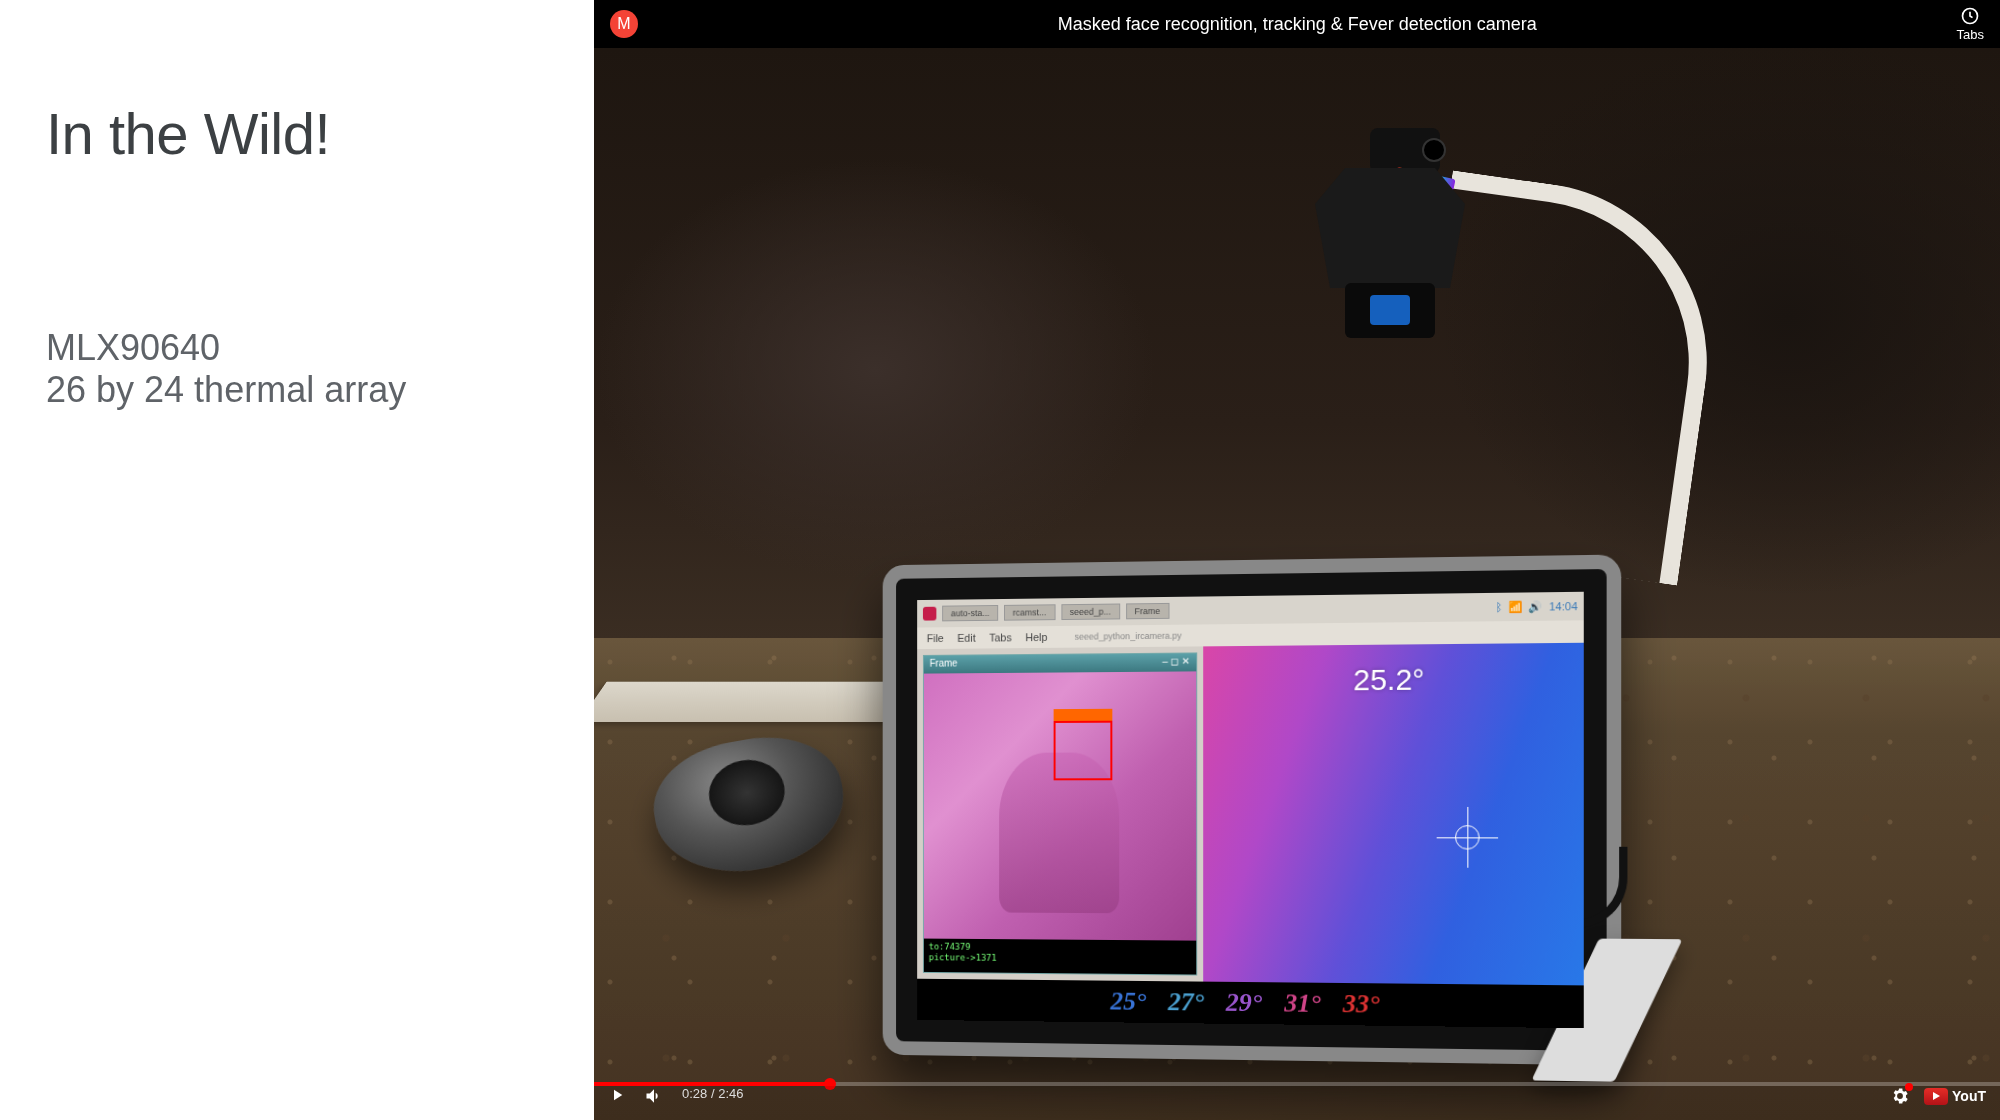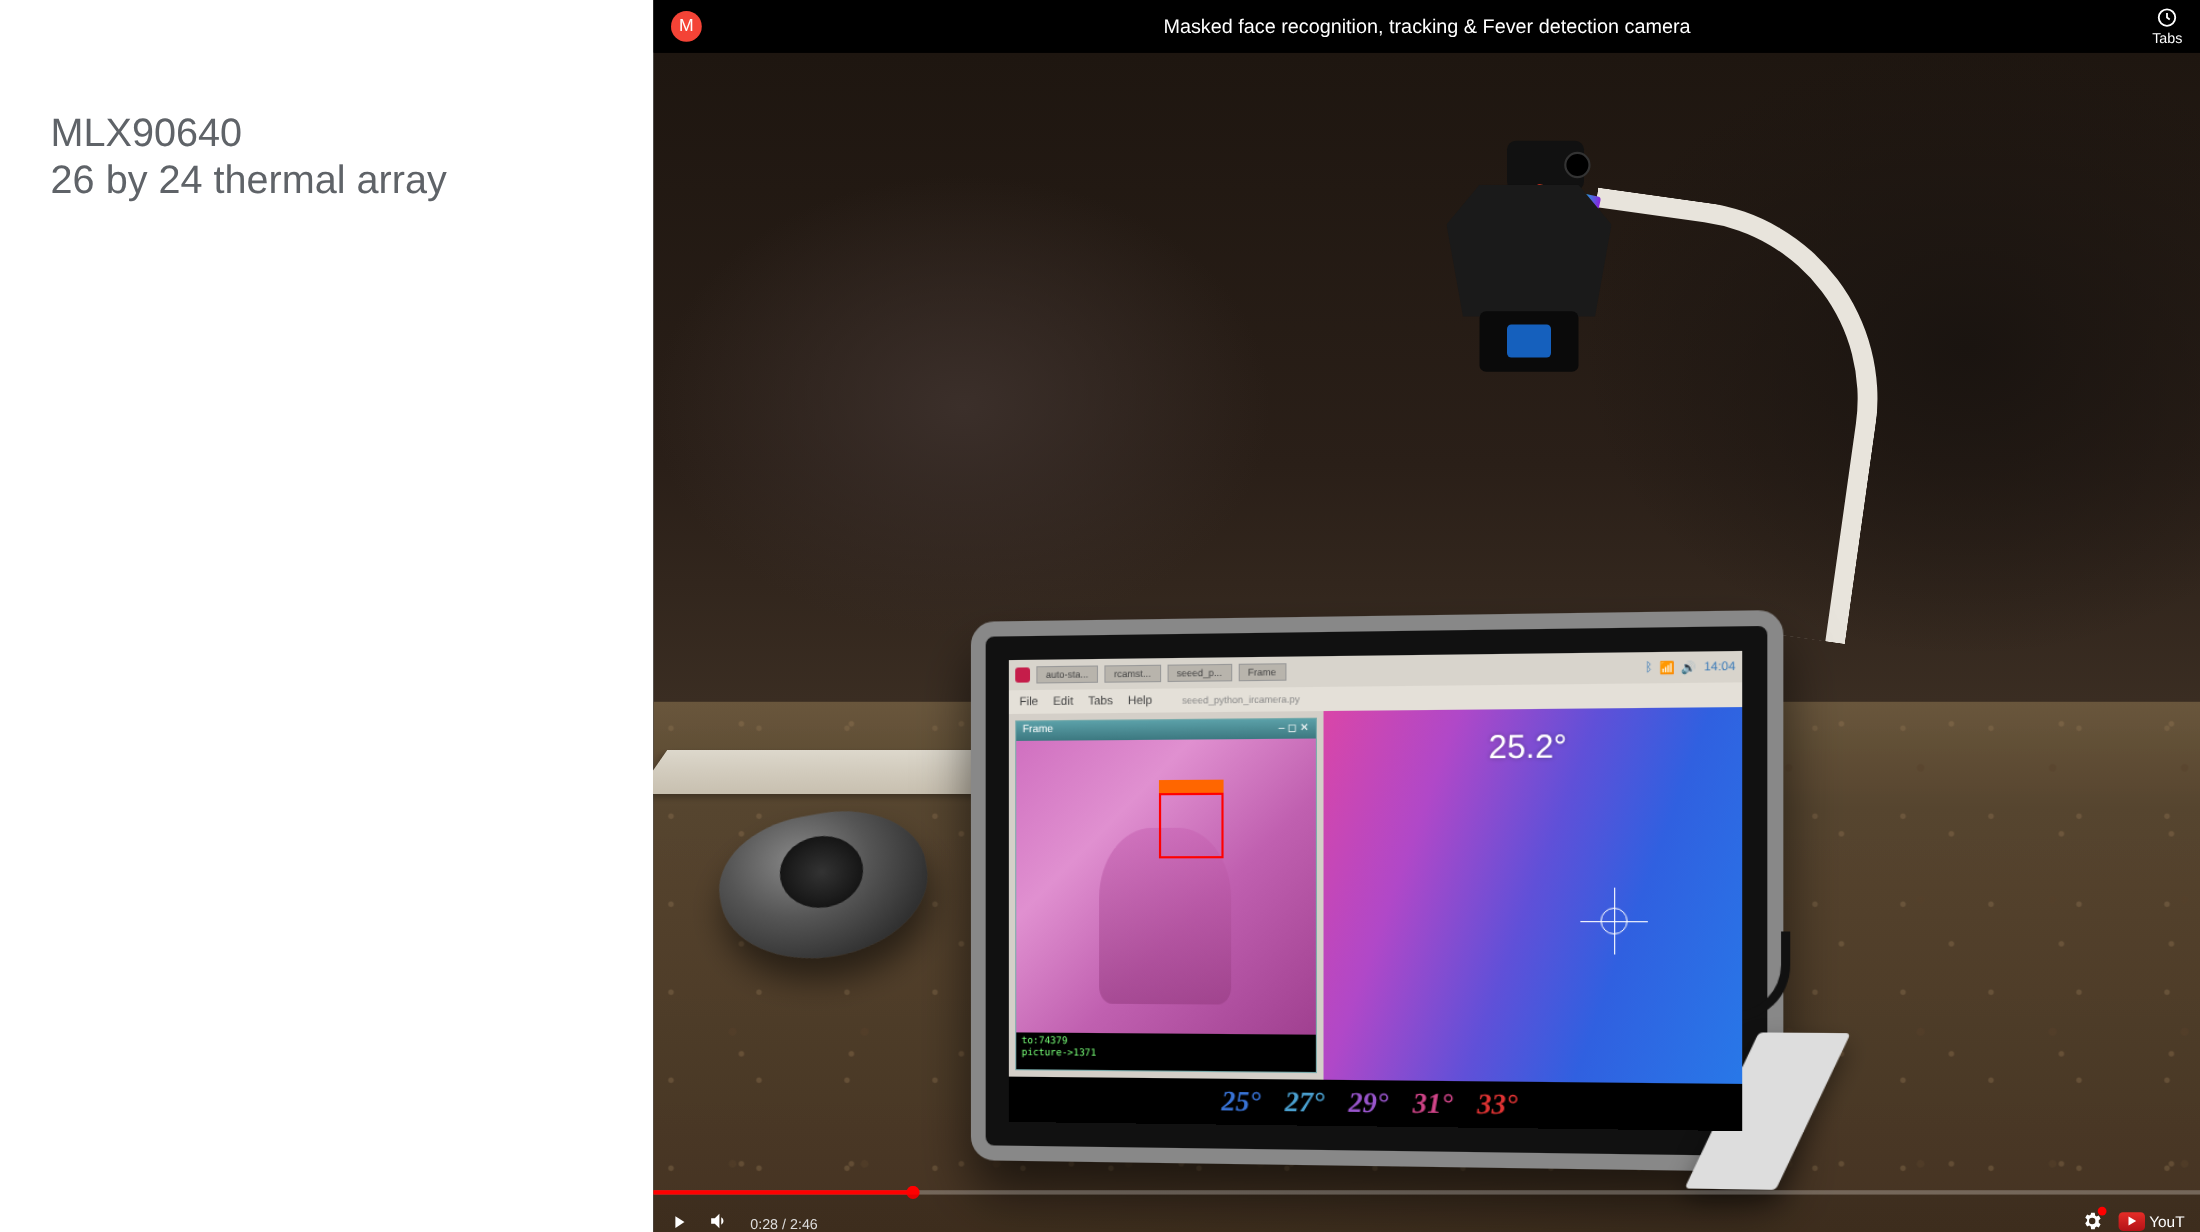--- a/index.html
+++ b/index.html
@@ -86,36 +86,37 @@
   .temp-scale span:nth-child(4){color:#d04488;}
   .temp-scale span:nth-child(5){color:#e03333;}
 
   .stand { position:absolute; right:-40px; bottom:-30px; width:80px; height:140px; background:#ddd; transform: skewX(-25deg); box-shadow: 4px 10px 20px rgba(0,0,0,0.4); border-radius:4px;}
   .usb-cable { position:absolute; right: -20px; bottom: 120px; width: 200px; height: 80px; border-bottom: 8px solid #111; border-right: 8px solid #111; border-radius: 0 0 50px 0;}
 
   
   .yt-progress { position:absolute; left:0; right:0; bottom:34px; height:4px; background: rgba(255,255,255,0.25);}
   .yt-progress .played { height:100%; background:#f00; width: 16.8%;}
   .yt-progress .dot { position:absolute; left:16.8%; top:50%; width:12px; height:12px; background:#f00; border-radius:50%; transform:translate(-50%,-50%);}
-  .yt-controls { position:absolute; left:0; right:0; bottom:0; height:34px; background: rgba(0,0,0,0.1); display:flex; align-items:flex-end; padding: 0 14px; gap:18px;}
+  .yt-controls { position:absolute; left:0; right:0; bottom:0; height:34px; background: rgba(0,0,0,0.1); display:flex; align-items:flex-start; padding: 0 14px; gap:18px;}
   .yt-btn { color:#fff; display:flex; align-items:center; justify-content:center; cursor:pointer;}
   .yt-time { color:#ddd; font-size:13px; font-family: Arial;}
   .yt-right { margin-left:auto; display:flex; align-items:center; gap:14px;}
-  .yt-logo { color:#fff; font-size:14px; font-weight:normal; display:flex; align-items:center; gap:4px;}
+  .yt-logo { color:#fff; font-size:14px; font-weight:bold; display:flex; align-items:center; gap:4px;}
   .yt-logo .box{ width:24px; height:17px; background:linear-gradient(#e52d27,#b31217); border-radius:4px; position:relative;}
   .yt-logo .box::after{content:""; position:absolute; left:9px; top:4px; border-left:7px solid #fff; border-top:4.5px solid transparent; border-bottom:4.5px solid transparent;}
   .gear-badge{position:relative;}
   .gear-badge::after{content:""; position:absolute; right:-3px; top:-3px; width:8px; height:8px; background:#f00; border-radius:50%;}
 </style>
 </head>
 <body>
 
 <div class="slide">
 
   <div class="left-panel">
+    <h1 class="slide-title">In the Wild!</h1>
     <div class="product-name">MLX90640</div>
     <div class="product-sub">26 by 24 thermal array</div>
   </div>
 
   <div class="video-panel">
     <div class="yt-header">
       <div class="channel-avatar">M</div>
       <div class="video-title">Masked face recognition, tracking &amp; Fever detection camera</div>
       <div class="watch-later">
         <svg width="20" height="20" viewBox="0 0 24 24" fill="#fff">

